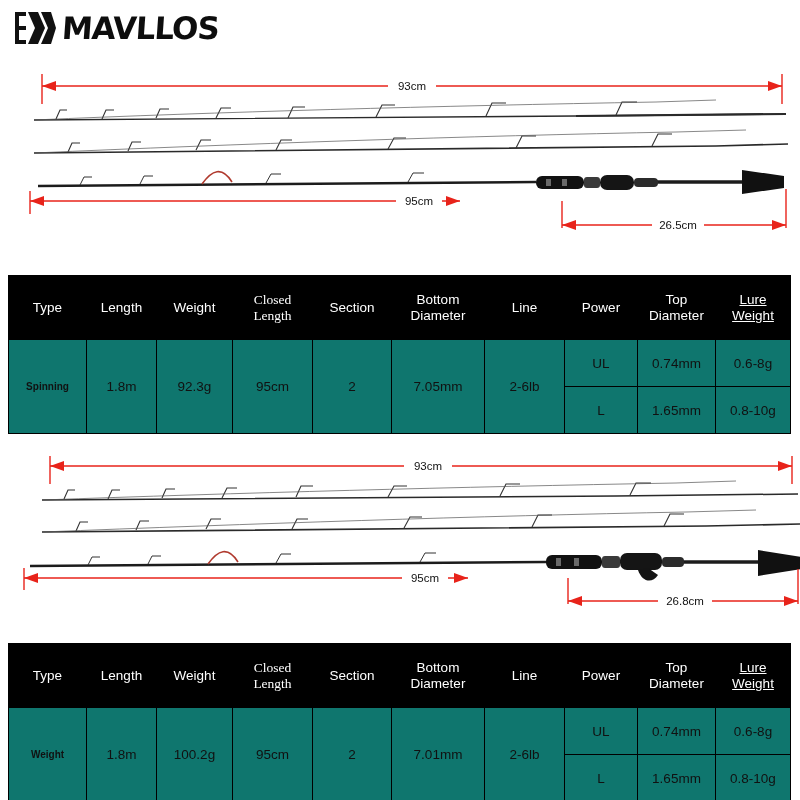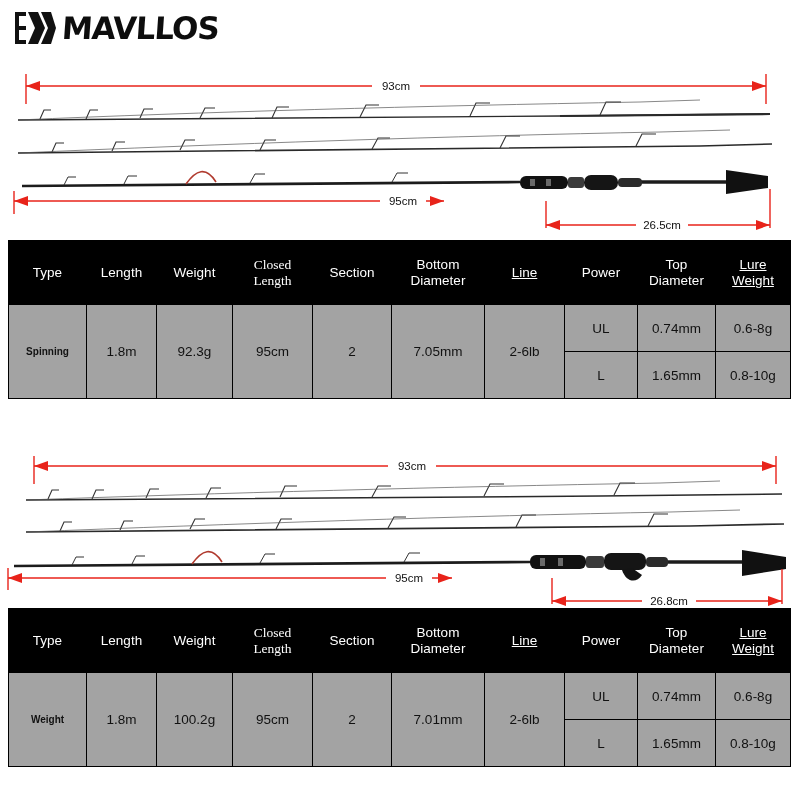--- a/index.html
+++ b/index.html
@@ -22,31 +22,32 @@
   .brand-name {
     font-family: "DejaVu Sans", sans-serif;
     font-weight: bold;
     font-size: 31px;
     letter-spacing: -1px;
     color: #0d0d0d;
     transform: skewX(-4deg);
   }
 
   
-  .diagram { position: absolute; left: 0; width: 634px; }
+  .diagram { position: absolute; left: 16px; width: 634px; }
   .diagram svg { display: block; }
 
   
   .spec-table {
     position: absolute;
     left: 8px;
     width: 627px;
     border-collapse: collapse;
     table-layout: fixed;
-    background: #a3a3a3;
+    background: #0f766e;
+    margin-top: 35px;
   }
   .spec-table th, .spec-table td {
     border: 1px solid #000;
     text-align: center;
     vertical-align: middle;
     font-size: 13.5px;
     font-weight: normal;
     padding: 2px 1px;
   }
   .spec-table thead th {
@@ -63,21 +64,21 @@
   .spec-table tbody td.type-cell {
     font-size: 10px;
     font-weight: bold;
   }
   .col-type { width: 78px; }
   .col-length { width: 70px; }
   .col-weight { width: 76px; }
   .col-closed { width: 80px; font-family: Liberation Serif, serif; }
   .col-section { width: 79px; }
   .col-bottom { width: 93px; }
-  .col-line { width: 80px; text-decoration: underline; }
+  .col-line { width: 80px; }
   .col-power { width: 73px; }
   .col-top { width: 78px; }
   .col-lure { width: 75px; text-decoration: underline; }
 
   .t1 { top: 240px; }
   .t2 { top: 608px; }
 
   .d1 { top: 58px; }
   .d2 { top: 448px; }
 

